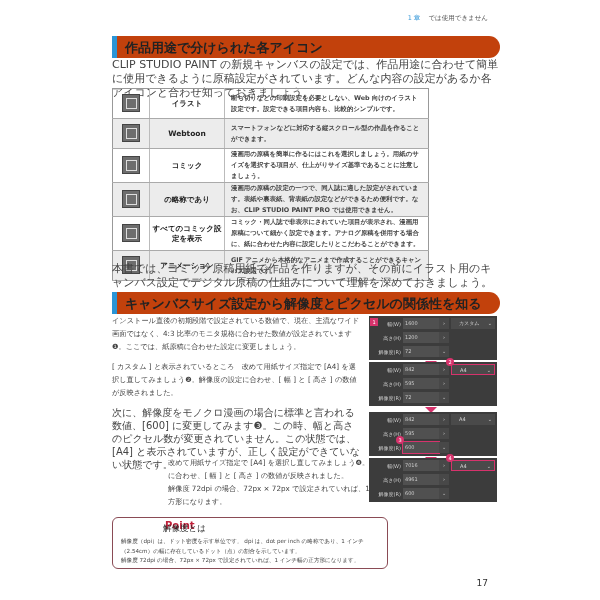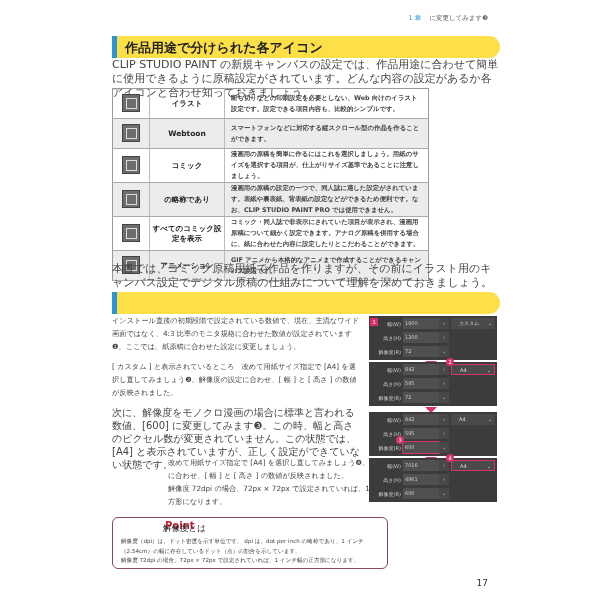--- a/index.html
+++ b/index.html
@@ -1,20 +1,20 @@
 <!DOCTYPE html>
 <html><head>
 <meta charset="utf-8">
 <style>
   html, body { margin:0; padding:0; }
   body { width:600px; height:600px; background:#ffffff; position:relative; overflow:hidden;
          font-family:"DejaVu Sans", sans-serif; color:#333; }
   .page-header { position:absolute; top:14px; right:112px; font-size:6.5px; color:#555; }
   .page-header .ch { color:#3a9ad9; margin-right:6px; }
-  .h2 { position:absolute; left:112px; width:388px; height:22px; background:#fde047;
+  .h2 { position:absolute; left:112px; width:388px; height:22px; background:#c2410c;
         border-radius:0 11px 11px 0; }
   .h2 .bar { position:absolute; left:0; top:0; width:5px; height:22px; background:#2b95d6; }
   .h2 .t { position:absolute; left:13px; top:3px; font-size:13px; font-weight:bold; color:#222; }
   .para { position:absolute; font-size:11px; line-height:14px; color:#444; }
   table.icons { position:absolute; left:112px; top:88px; width:317px; border-collapse:collapse;
                 border:1px solid #999; font-size:6.4px; }
   table.icons td { border-bottom:1px solid #aaa; height:27px; vertical-align:middle; }
   table.icons tr:nth-child(even) td { background:#ececec; }
   td.ic { width:34px; text-align:center; border-right:1px solid #bbb; }
   td.nm { width:72px; text-align:center; font-weight:bold; font-size:7.5px; color:#222; border-right:1px solid #bbb; }
@@ -35,21 +35,21 @@
   .point .pt { position:absolute; left:4px; top:2px; font-size:10px; font-weight:bold; color:#c0203a;margin-left:48px; }
   .point .ps { position:absolute; left:50px; top:5px; font-size:8.5px; font-weight:normal; color:#222; }
   .point .pb { position:absolute; left:8px; top:19px; font-size:5.6px; line-height:9.5px; color:#444; width:262px; }
   .pagenum { position:absolute; right:112px; top:578px; font-size:9px; color:#333; }
 </style>
 </head>
 <body>
 
 <div class="page-header">
   <span class="ch">1 章</span>
-  <span>に変更してみます❸</span>
+  <span>では使用できません</span>
 </div>
 
 <div class="h2" style="top:36px;">
   <div class="bar"></div>
   <div class="t">作品用途で分けられた各アイコン</div>
 </div>
 
 <div class="para" style="left:112px; top:58px; width:388px;">CLIP STUDIO PAINT の新規キャンバスの設定では、作品用途に合わせて簡単に使用できるように原稿設定がされています。どんな内容の設定があるか各アイコンと合わせ知っておきましょう。</div>
 
 <table class="icons">
@@ -84,20 +84,21 @@
         <td class="nm">アニメーション</td>
         <td class="ds">GIF アニメから本格的なアニメまで作成することができるキャンバス設定です。</td>
       </tr>
     </tbody>
 </table>
 
 <div class="para" style="left:112px; top:262px; width:388px;">本書では、コミック原稿用紙で作品を作りますが、その前にイラスト用のキャンバス設定でデジタル原稿の仕組みについて理解を深めておきましょう。</div>
 
 <div class="h2" style="top:292px;">
   <div class="bar"></div>
+  <div class="t">キャンバスサイズ設定から解像度とピクセルの関係性を知る</div>
 </div>
 
 <div class="para" style="left:112px; top:314px; width:250px; font-size:7.2px; line-height:13px;">インストール直後の初期段階で設定されている数値で、現在、主流なワイド画面ではなく、4:3 比率のモニタ規格に合わせた数値が設定されています❶。ここでは、紙原稿に合わせた設定に変更しましょう。</div>
 <div class="para" style="left:112px; top:360px; width:250px; font-size:7.2px; line-height:13px;">[ カスタム ] と表示されているところ　改めて用紙サイズ指定で [A4] を選択し直してみましょう❷。解像度の設定に合わせ、[ 幅 ] と [ 高さ ] の数値が反映されました。</div>
 <div class="para" style="left:112px; top:406px; width:250px; font-size:10px; line-height:13px;">次に、解像度をモノクロ漫画の場合に標準と言われる数値、[600] に変更してみます❸。この時、幅と高さのピクセル数が変更されていません。この状態では、[A4] と表示されていますが、正しく設定ができていない状態です。</div>
 <div class="para" style="left:124px; top:456px; width:250px; font-size:7.2px; line-height:13px; white-space:pre-line;margin-left:44px;">改めて用紙サイズ指定で [A4] を選択し直してみましょう❹。解像度の設定に合わせ、[ 幅 ] と [ 高さ ] の数値が反映されました。
 解像度 72dpi の場合、72px × 72px で設定されていれば、1 インチ幅の正方形になります。</div>
 
 <div id="panels">
     <div class="panel" style="top:316px;">

